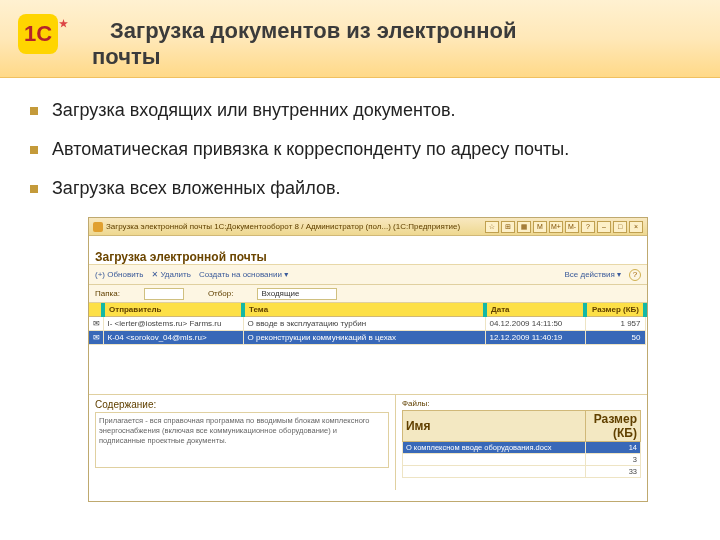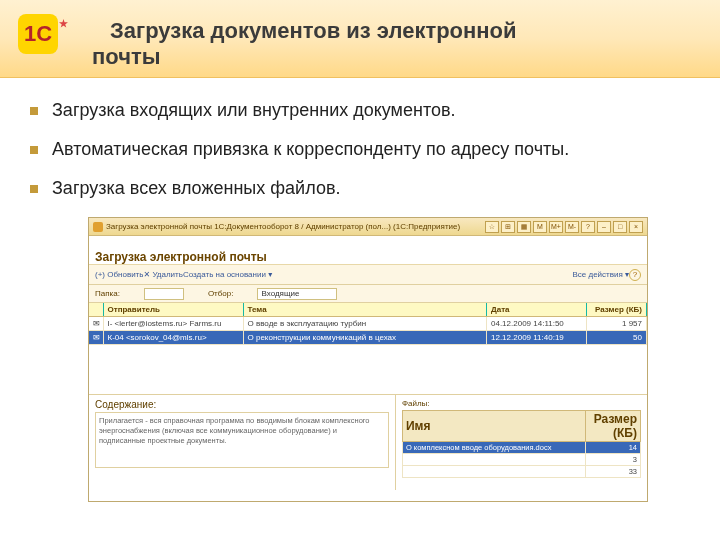--- a/index.html
+++ b/index.html
@@ -14,27 +14,27 @@
   .bullet { display: flex; align-items: flex-start; margin-bottom: 18px; }
   .sq { width: 8px; height: 8px; background: #c49a3a; margin-top: 7px; margin-right: 14px; flex-shrink: 0; }
   .btxt { font-size: 18px; color: #222; }
   .screenshot { margin: 8px 0 0 88px; width: 560px; height: 285px; border: 1px solid #bfa96f; background: #fff; font-size: 9px; color: #555; position: relative; }
   .ss-titlebar { height: 18px; background: linear-gradient(to bottom, #f8e8c0, #eed890); border-bottom: 1px solid #d0b878; display: flex; align-items: center; padding: 0 4px; gap: 3px; }
   .ss-tb-icon { width: 10px; height: 10px; background: #e0a030; border-radius: 2px; }
   .ss-tb-text { color: #604000; font-size: 8px; flex: 1; white-space: nowrap; overflow: hidden; }
   .ss-tb-btns { display: flex; gap: 2px; }
   .ss-tb-btn { width: 14px; height: 12px; border: 1px solid #c0a050; background: #fdf0c8; font-size: 7px; display: flex; align-items: center; justify-content: center; color: #805000; }
   .ss-heading { height: 22px; padding: 14px 6px; font-size: 12px; font-weight: bold; color: #6b4500; background: #fff; border-bottom: 1px solid #e8d8a8; }
-  .ss-toolbar { height: 20px; background: #fdf6e3; border-bottom: 1px solid #e0d0a0; display: flex; align-items: center; padding: 0 6px; font-size: 8px; color: #604000; }
+  .ss-toolbar { height: 20px; background: #fdf6e3; border-bottom: 1px solid #e0d0a0; display: flex; align-items: center; padding: 0 6px; gap: 8px; font-size: 8px; color: #604000; }
   .ss-tool-link { color: #3a5a9a; }
   .ss-tool-spacer { flex: 1; }
   .ss-tool-help { width: 12px; height: 12px; border: 1px solid #d0b050; border-radius: 50%; display: flex; align-items: center; justify-content: center; color: #a06000; }
   .ss-filterbar { height: 18px; background: #fdf6e3; border-bottom: 1px solid #e0d0a0; display: flex; align-items: center; padding: 0 6px; gap: 24px; font-size: 8px; color: #604000; }
   .ss-filter-input { border: 1px solid #d0c080; background: #fff; padding: 0 3px; height: 12px; font-size: 8px; color: #333; }
-  .ss-th { background: #fef9c3; border-bottom: 1px solid #d0b878; border-right: 1px solid #14b8a6; padding: 2px 4px; font-size: 8px; color: #604000; text-align: left; }
+  .ss-th { background: #fde047; border-bottom: 1px solid #d0b878; border-right: 4px solid #14b8a6; padding: 2px 4px; font-size: 8px; color: #604000; text-align: left; }
   .ss-td { border-bottom: 1px solid #eee4c4; border-right: 1px solid #eee4c4; padding: 2px 4px; font-size: 8px; color: #444; white-space: nowrap; overflow: hidden; }
   .ss-row-sel .ss-td { background: #3868b8; color: #fff; }
   .ss-white { background: #fff; }
   .ss-table { width: 100%; border-collapse: collapse; table-layout: fixed; }
   .ss-msgarea { height: 92px; overflow: hidden; border-bottom: 1px solid #e0d0a0; }
   .ss-bottom { display: flex; height: 95px; }
   .ss-desc { width: 55%; padding: 4px 6px; border-right: 1px solid #e0d0a0; }
   .ss-desc-label { font-size: 10px; color: #604000; margin-bottom: 2px; }
   .ss-desc-box { border: 1px solid #e0d0a0; height: 56px; padding: 3px; font-size: 7.5px; color: #666; line-height: 1.3; overflow: hidden; }
   .ss-files { width: 45%; padding: 4px 6px; }

